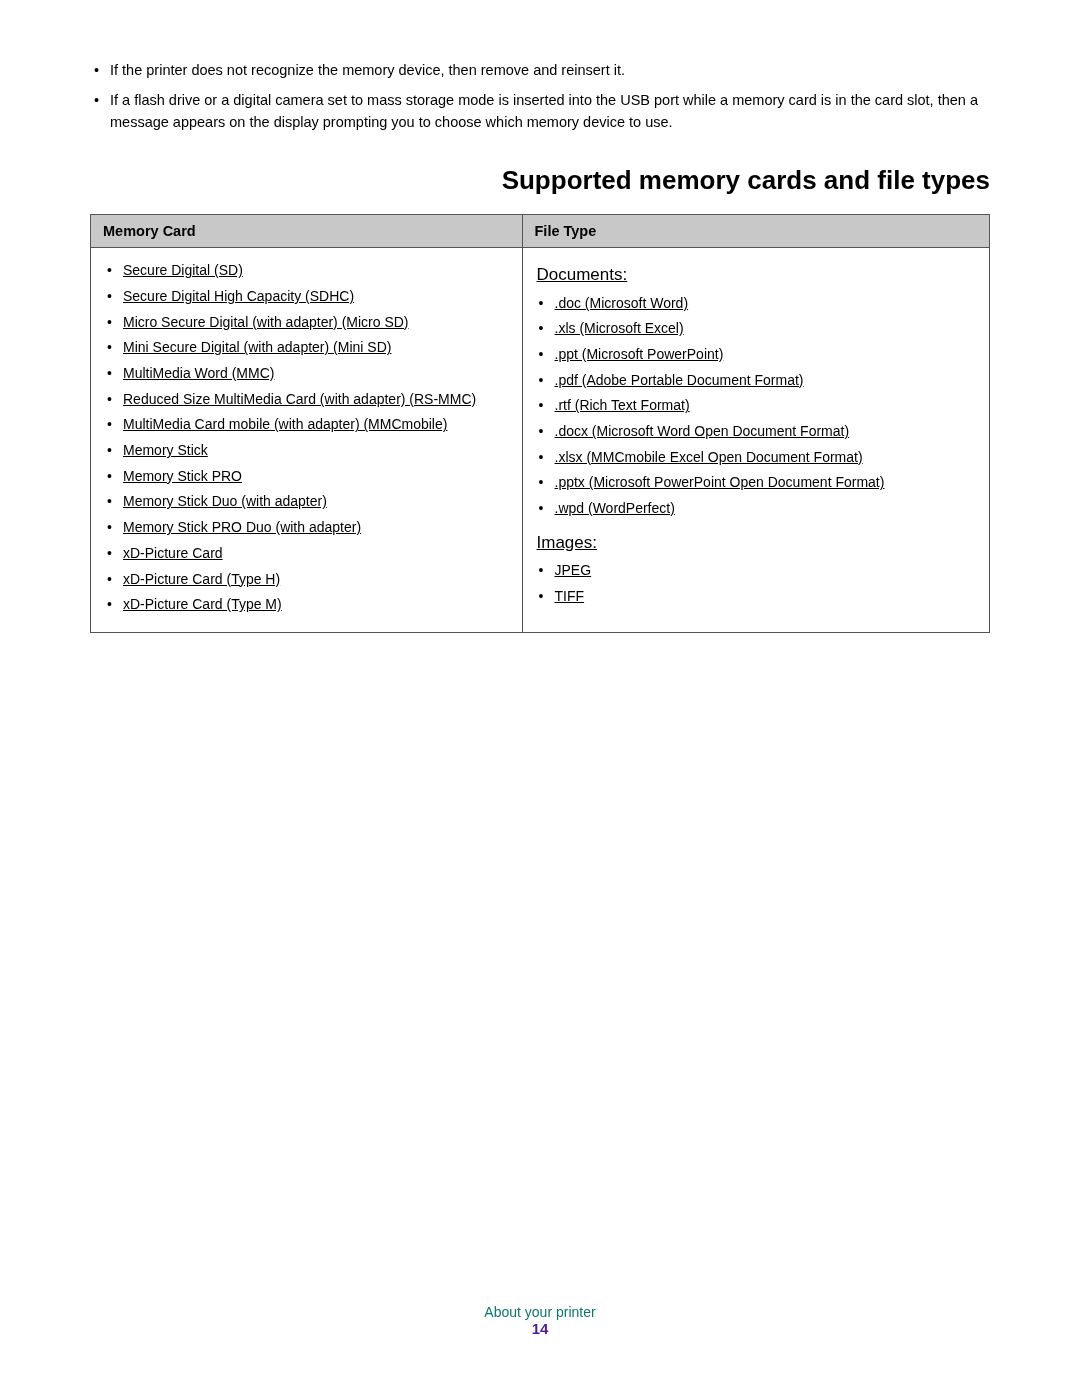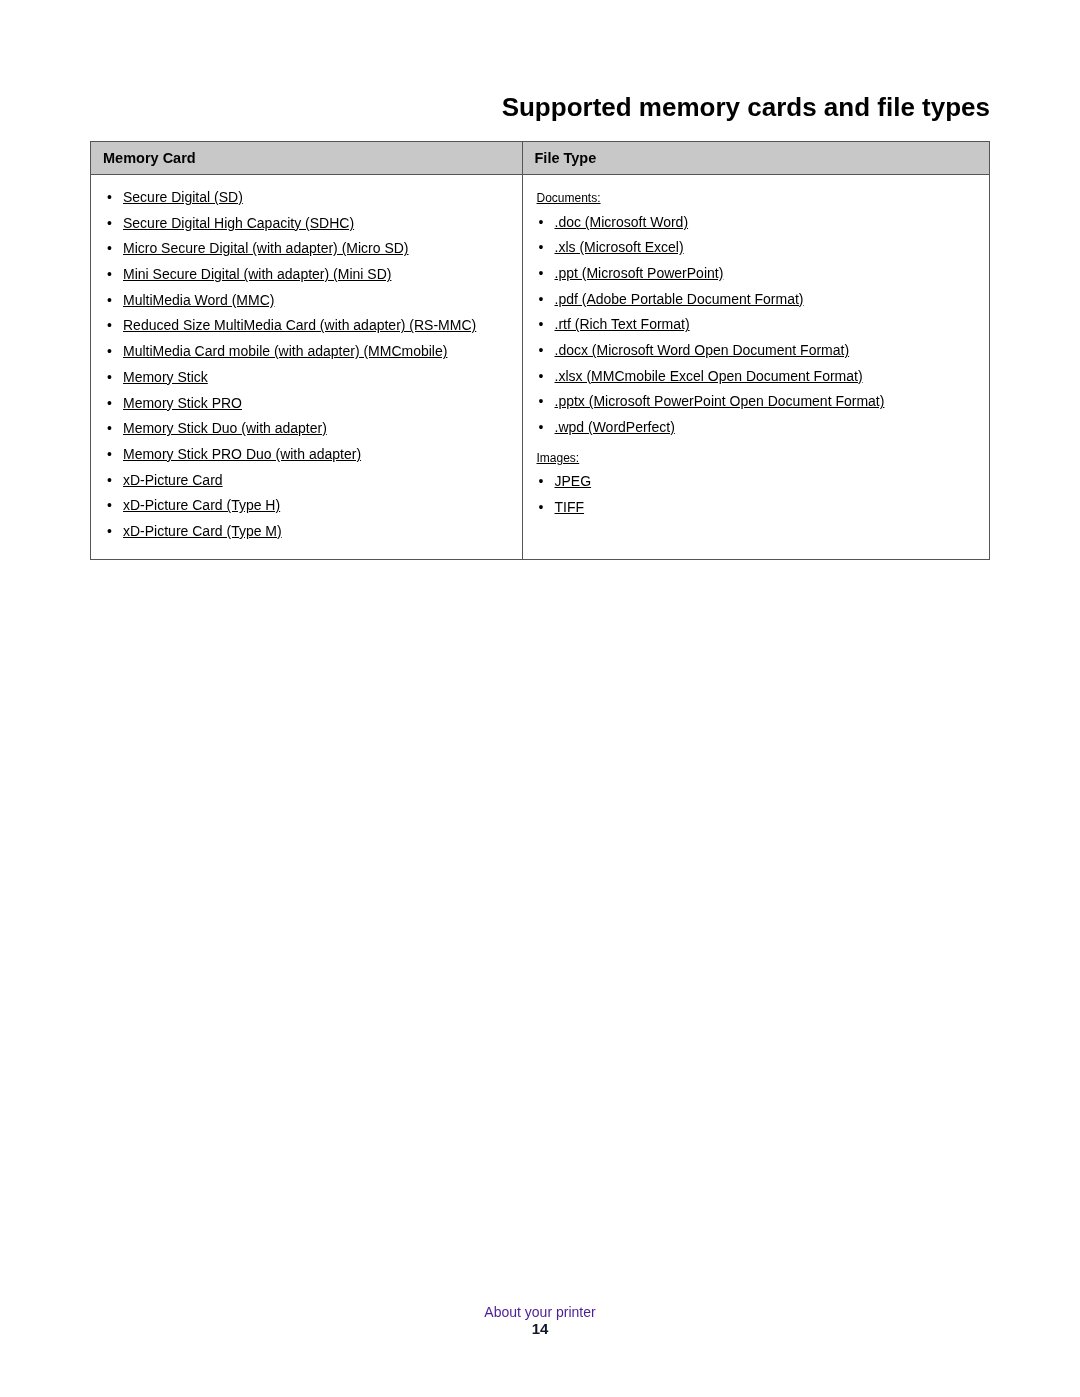--- a/index.html
+++ b/index.html
@@ -100,53 +100,55 @@
       margin-bottom: 4px;
     }
 
     .col-list li::before {
       content: "•";
       position: absolute;
       left: 2px;
     }
 
     .file-type-cell .category-label {
-      font-size: 12px;
+      font-size: 17px;
       margin-bottom: 4px;
       margin-top: 2px;
     }
 
     .file-type-cell .category-label.images-label {
       margin-top: 10px;
     }
 
     .footer {
       position: absolute;
       bottom: 60px;
       left: 0;
       width: 100%;
       text-align: center;
     }
 
     .footer-text {
       font-size: 14px;
-      color: #4c1d95;
+      color: #0f766e;
     }
 
     .footer-page {
       font-size: 15px;
       font-weight: bold;
-      color: #0f172a;
+      color: #4c1d95;
     }
   </style>
 </head>
 <body>
 
 <div class="notes-section">
   <ul class="notes-list">
+    <li>If the printer does not recognize the memory device, then remove and reinsert it.</li>
+    <li>If a flash drive or a digital camera set to mass storage mode is inserted into the USB port while a memory card is in the card slot, then a message appears on the display prompting you to choose which memory device to use.</li>
   </ul>
 </div>
 
 <h1 class="section-title">Supported memory cards and file types</h1>
 
 <table class="memory-table">
   <thead>
     <tr>
       <th>Memory Card</th>
       <th>File Type</th>

